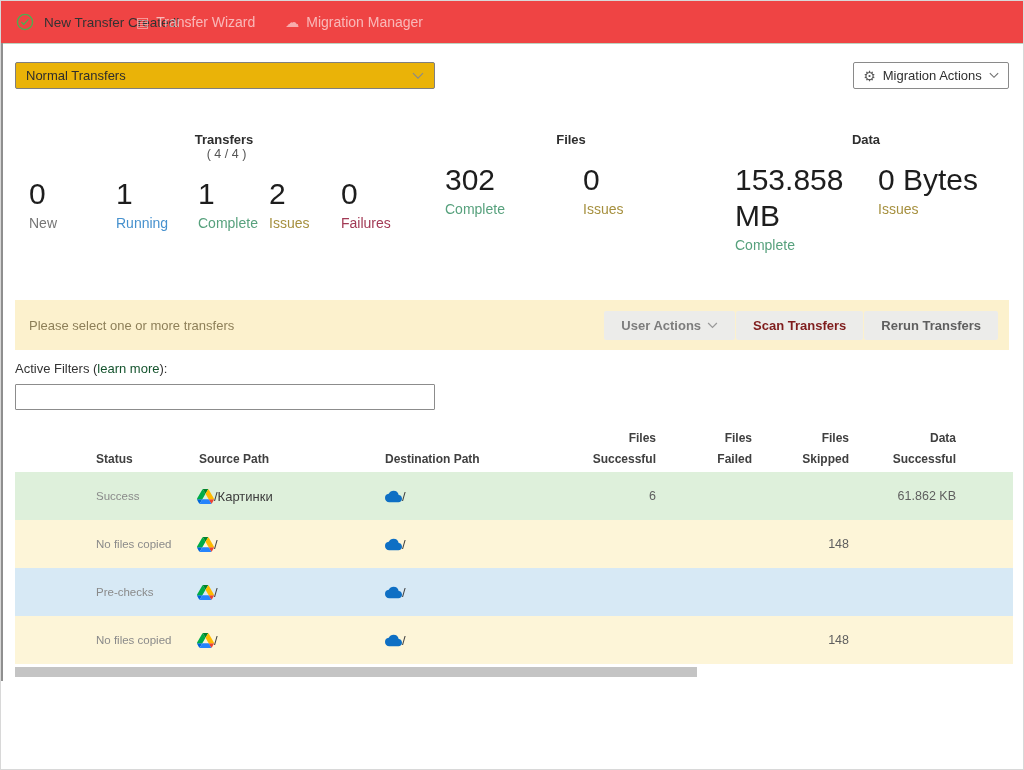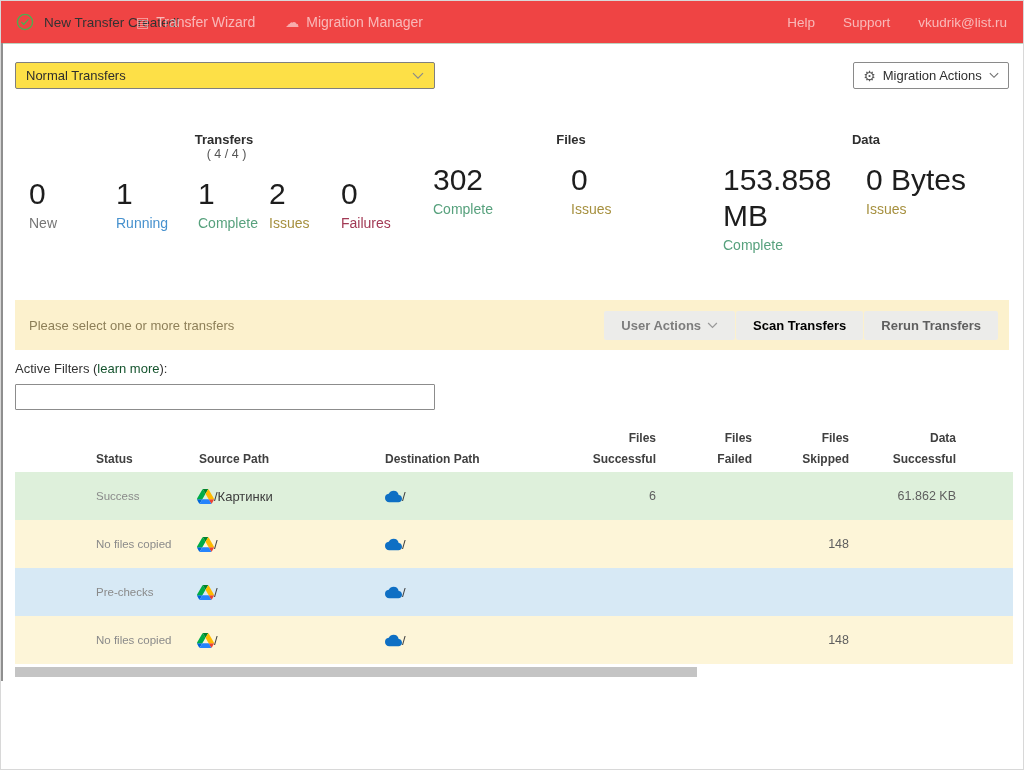--- a/index.html
+++ b/index.html
@@ -16,51 +16,51 @@
   .fade-nav{position:absolute;left:135px;top:0;height:42px;display:flex;align-items:center;gap:30px;}
   .fade-item{display:flex;align-items:center;gap:7px;color:rgba(255,255,255,0.62);font-size:14px;}
   .fade-ic{opacity:.9;font-size:14px;font-style:normal;}
   .fade-right{position:absolute;right:16px;top:0;height:42px;display:flex;align-items:center;gap:28px;}
   .fade-right span{color:rgba(255,255,255,0.62);font-size:13.5px;}
   .left-edge{position:absolute;left:0;top:42px;width:2px;height:638px;background:#8f8f8f;}
   
   .main{padding:0 14px;}
   .toolbar{margin-top:18px;display:flex;justify-content:space-between;align-items:flex-start;height:27px;}
   .select{width:420px;height:27px;box-sizing:border-box;border:1px solid #7f7f7f;border-radius:2px;
-    background:#fde047;display:flex;align-items:center;justify-content:space-between;
+    background:#eab308;display:flex;align-items:center;justify-content:space-between;
     padding:0 10px;font-size:13px;color:#2d2d2d;cursor:pointer;}
   .mig-btn{width:156px;height:27px;box-sizing:border-box;border:1px solid #8a8a8a;border-radius:2px;
     background:#fff;display:flex;align-items:center;justify-content:center;gap:7px;
     font-size:13px;color:#2f2f2f;cursor:pointer;font-family:inherit;}
   .gear{font-size:14px;color:#5a5a5a;font-style:normal;line-height:1;}
   
   .stats{margin-top:43px;padding-left:14px;display:flex;min-height:118px;}
   .stat-group{box-sizing:border-box;}
   .stat-group.g0{width:406px;padding-right:14px;}
   .stat-group.g1{width:290px;padding-right:14px;}
   .stat-group.g2{width:286px;}
   .g-head{display:flex;align-items:center;font-size:13px;flex-direction:column;}
   .g-title{font-weight:bold;color:#2e2e2e;}
   .g-suffix{color:#555;margin-left:5px;font-size:12.5px;}
   .g-rule{flex:1;border-top:1px solid #d9d9d9;margin-left:10px;}
   .g-items{display:flex;margin-top:14px;}
   .stat-value{font-size:30px;color:#1d1d1d;line-height:1.2;}
   .stat-label{font-size:14px;margin-top:3px;}
   .g0 .stat-item:nth-child(1){width:87px}.g0 .stat-item:nth-child(2){width:82px}
   .g0 .stat-item:nth-child(3){width:71px}.g0 .stat-item:nth-child(4){width:72px}
-  .g1 .stat-item,.g2 .stat-item{width:144px;padding-right:8px;box-sizing:border-box;}
+  .g1 .stat-item,.g2 .stat-item{width:144px;padding-right:8px;box-sizing:border-box;margin-left:12px;}
   
   .alert{margin-top:47px;height:50px;background:#fcf1cd;display:flex;align-items:center;
     padding:0 11px 0 14px;box-sizing:border-box;}
   .alert-msg{font-size:13px;color:#8d7f58;}
   .alert-btns{margin-left:auto;display:flex;gap:1px;}
   .a-btn{height:29px;border:none;border-radius:2px;background:#ececea;padding:0 17px;
     font-size:13px;font-weight:600;font-family:inherit;display:flex;align-items:center;gap:6px;cursor:pointer;}
   .a-btn.b0{color:#7d7d7d;}
-  .a-btn.b1{color:#000000;cursor:default;}
+  .a-btn.b1{color:#7f1d1d;cursor:default;}
   .a-btn.b2{color:#5f5f5f;}
   
   .filters-label{margin-top:11px;font-size:13px;color:#333;}
   .filters-label a{color:#14532d;text-decoration:none;cursor:pointer;}
   .filter-input{margin-top:8px;width:420px;height:26px;box-sizing:border-box;
     border:1px solid #8c8c8c;border-radius:1px;font-size:13px;padding:0 8px;font-family:inherit;display:block;}
   
   .table{margin-top:8px;width:998px;}
   .trow,.thead{display:grid;grid-template-columns:182px 188px 175px 96px 96px 97px 107px 1fr;}
   .thead{min-height:52px;align-items:end;padding-bottom:2px;}
@@ -95,25 +95,20 @@
     <span class="fade-item">
       <i class="fade-ic">▤</i>
       <span>Transfer Wizard</span>
     </span>
     <span class="fade-item">
       <i class="fade-ic">☁</i>
       <span>Migration Manager</span>
     </span>
   </nav>
 
-  <div class="fade-right">
-    <span>Help</span>
-    <span>Support</span>
-    <span>vkudrik@list.ru</span>
-  </div>
 </div>
 <div class="left-edge"></div>
 
 <div class="main">
 
   <div class="toolbar">
     <div class="select">
       <span>Normal Transfers</span>
       <svg class="chev" width="12" height="8" viewBox="0 0 12 8">
           <path d="M1 1.2l5 5 5-5" fill="none" stroke="#8a8a8a" stroke-width="1.2"></path>

